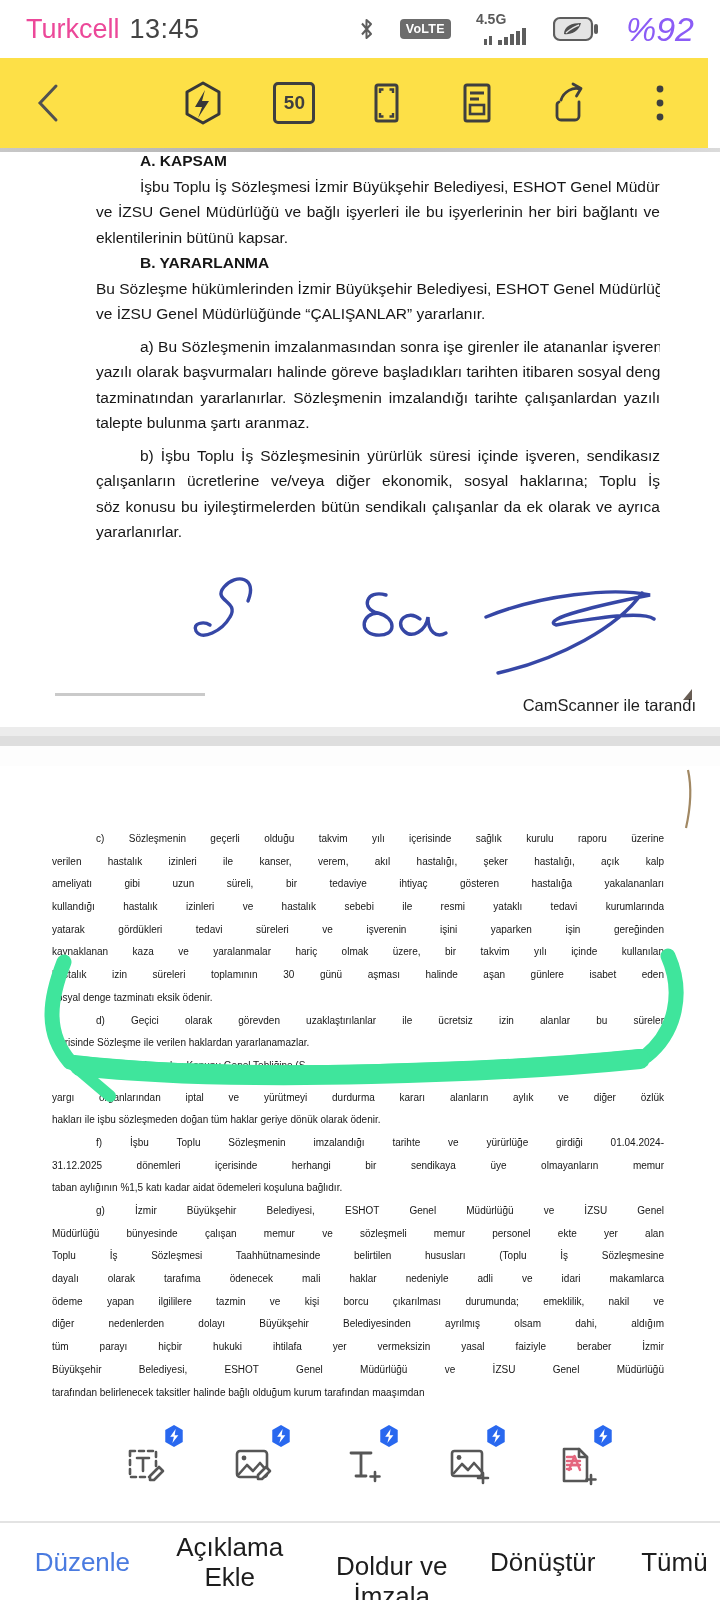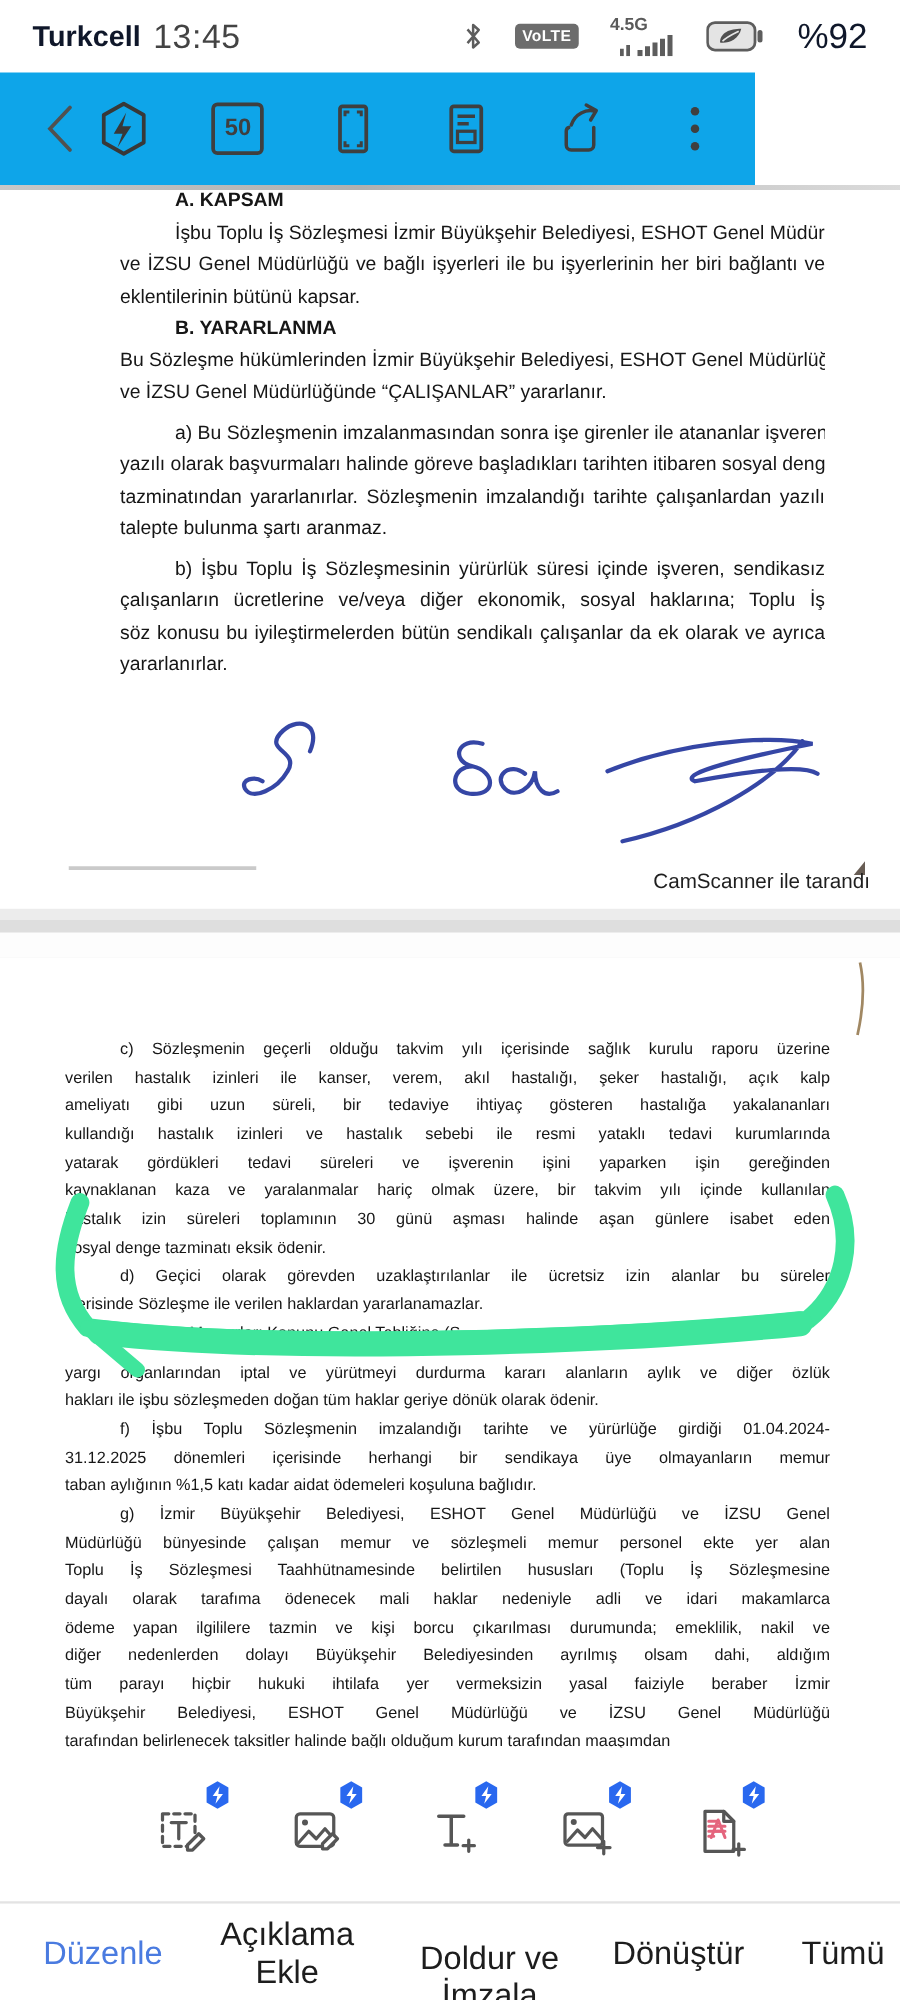--- a/index.html
+++ b/index.html
@@ -1,43 +1,43 @@
 <!DOCTYPE html>
 <html><head>
 <meta charset="utf-8">
 <style>
   html,body{margin:0;padding:0;background:#777;}
   .screen{position:relative;width:720px;height:1600px;background:#ffffff;overflow:hidden;
           font-family:"Liberation Sans",sans-serif;-webkit-font-smoothing:antialiased;}
   
   .status-bar{position:absolute;top:0;left:0;width:720px;height:58px;display:flex;
               align-items:center;padding:0 26px;box-sizing:border-box;background:#fff;}
-  .sb-carrier{font-size:23px;color:#0f172a;font-weight:bold;}
+  .sb-carrier{font-size:27px;color:#ec4899;}
   .sb-time{font-size:27px;color:#434343;margin-left:10px;letter-spacing:.5px;}
   .sb-right{margin-left:auto;display:flex;align-items:center;gap:25px;}
   .volte{background:#6c6c6c;color:#fff;font-size:12.5px;font-weight:bold;border-radius:4px;
          padding:3px 6px;letter-spacing:.3px;}
   .sig-wrap{position:relative;width:52px;height:36px;}
   .sig-label{position:absolute;left:0;top:0;font-size:14px;font-weight:bold;color:#5a5a5a;}
   .sig-bars{position:absolute;right:0;bottom:2px;}
-  .sb-batt-pct{font-size:28px;color:#0f172a;}
-  
-  .toolbar{position:absolute;top:58px;left:0;width:604px;height:90px;background:#0ea5e9;
+  .sb-batt-pct{font-size:34px;color:#8b5cf6;font-style:italic;}
+  
+  .toolbar{position:absolute;top:58px;left:0;width:708px;height:90px;background:#fde047;
            display:flex;align-items:center;padding:0 24px;box-sizing:border-box;}
   .tb-group{margin-left:auto;width:505px;display:flex;justify-content:space-between;align-items:center;}
   .tb-btn{width:48px;height:48px;display:flex;align-items:center;justify-content:center;}
   .page-count-box{width:36px;height:36px;border:3px solid #3f3f3f;border-radius:5px;display:flex;
                   align-items:center;justify-content:center;font-size:19px;font-weight:bold;color:#3f3f3f;}
   
   .content{position:absolute;top:148px;left:0;width:720px;height:1250px;background:#ececec;}
   .page{position:relative;background:#fff;width:720px;box-sizing:border-box;overflow:hidden;
         color:#161616;}
   .page1{height:579px;padding:0 60px 0 96px;font-size:15.5px;}
   .page1 .dline{line-height:25.5px;height:25.5px;}
-  .page2{height:641px;padding:62px 56px 0 52px;font-size:13px;}
+  .page2{height:641px;padding:62px 56px 0 52px;font-size:10px;}
   .page2 .dline{line-height:22.7px;height:22.7px;}
   .dline{text-align:justify;text-align-last:justify;white-space:nowrap;overflow:hidden;}
   .dline.last{text-align-last:left;}
   .dline.ind{text-indent:44px;}
   .dblock.bold{font-weight:bold;}
   .dblock.gap{margin-top:7px;}
   .dblock.gap-top{margin-top:9px;}
   .dblock.clipped{margin-top:-8px;}
   .page-top-edge{position:absolute;top:0;left:0;width:100%;height:4px;
                  background:linear-gradient(to right,#9a9a9a 0%,#6f6f6f 40%,#bdbdbd 100%);opacity:.55;}

